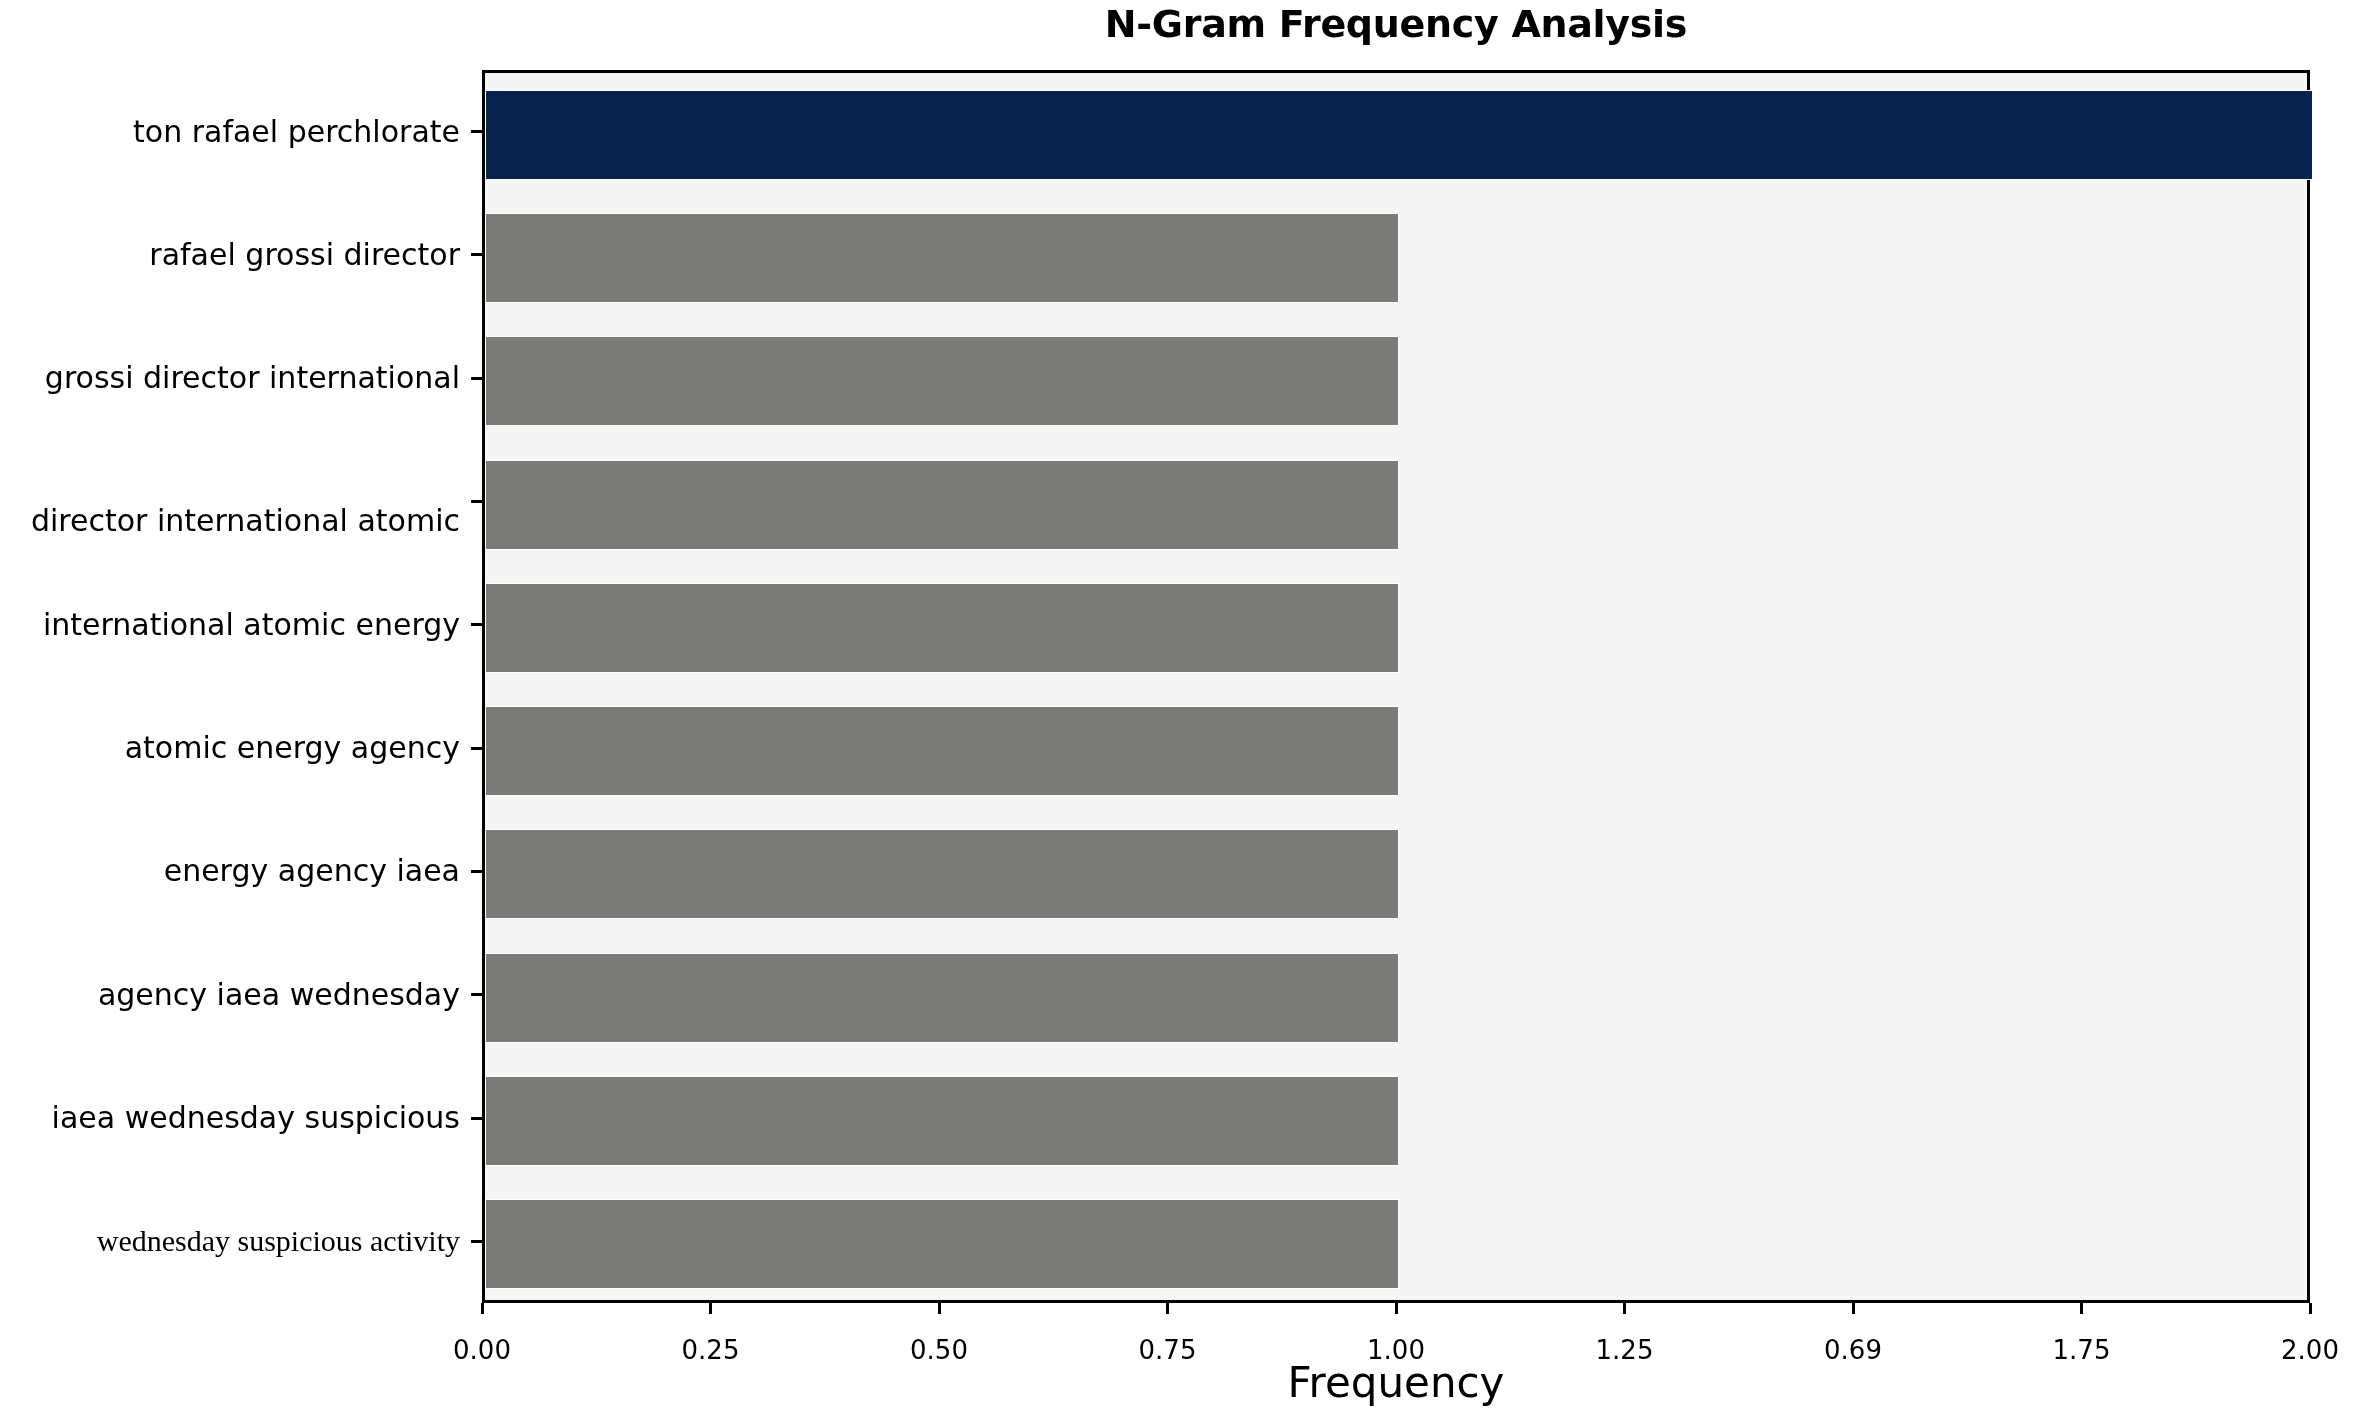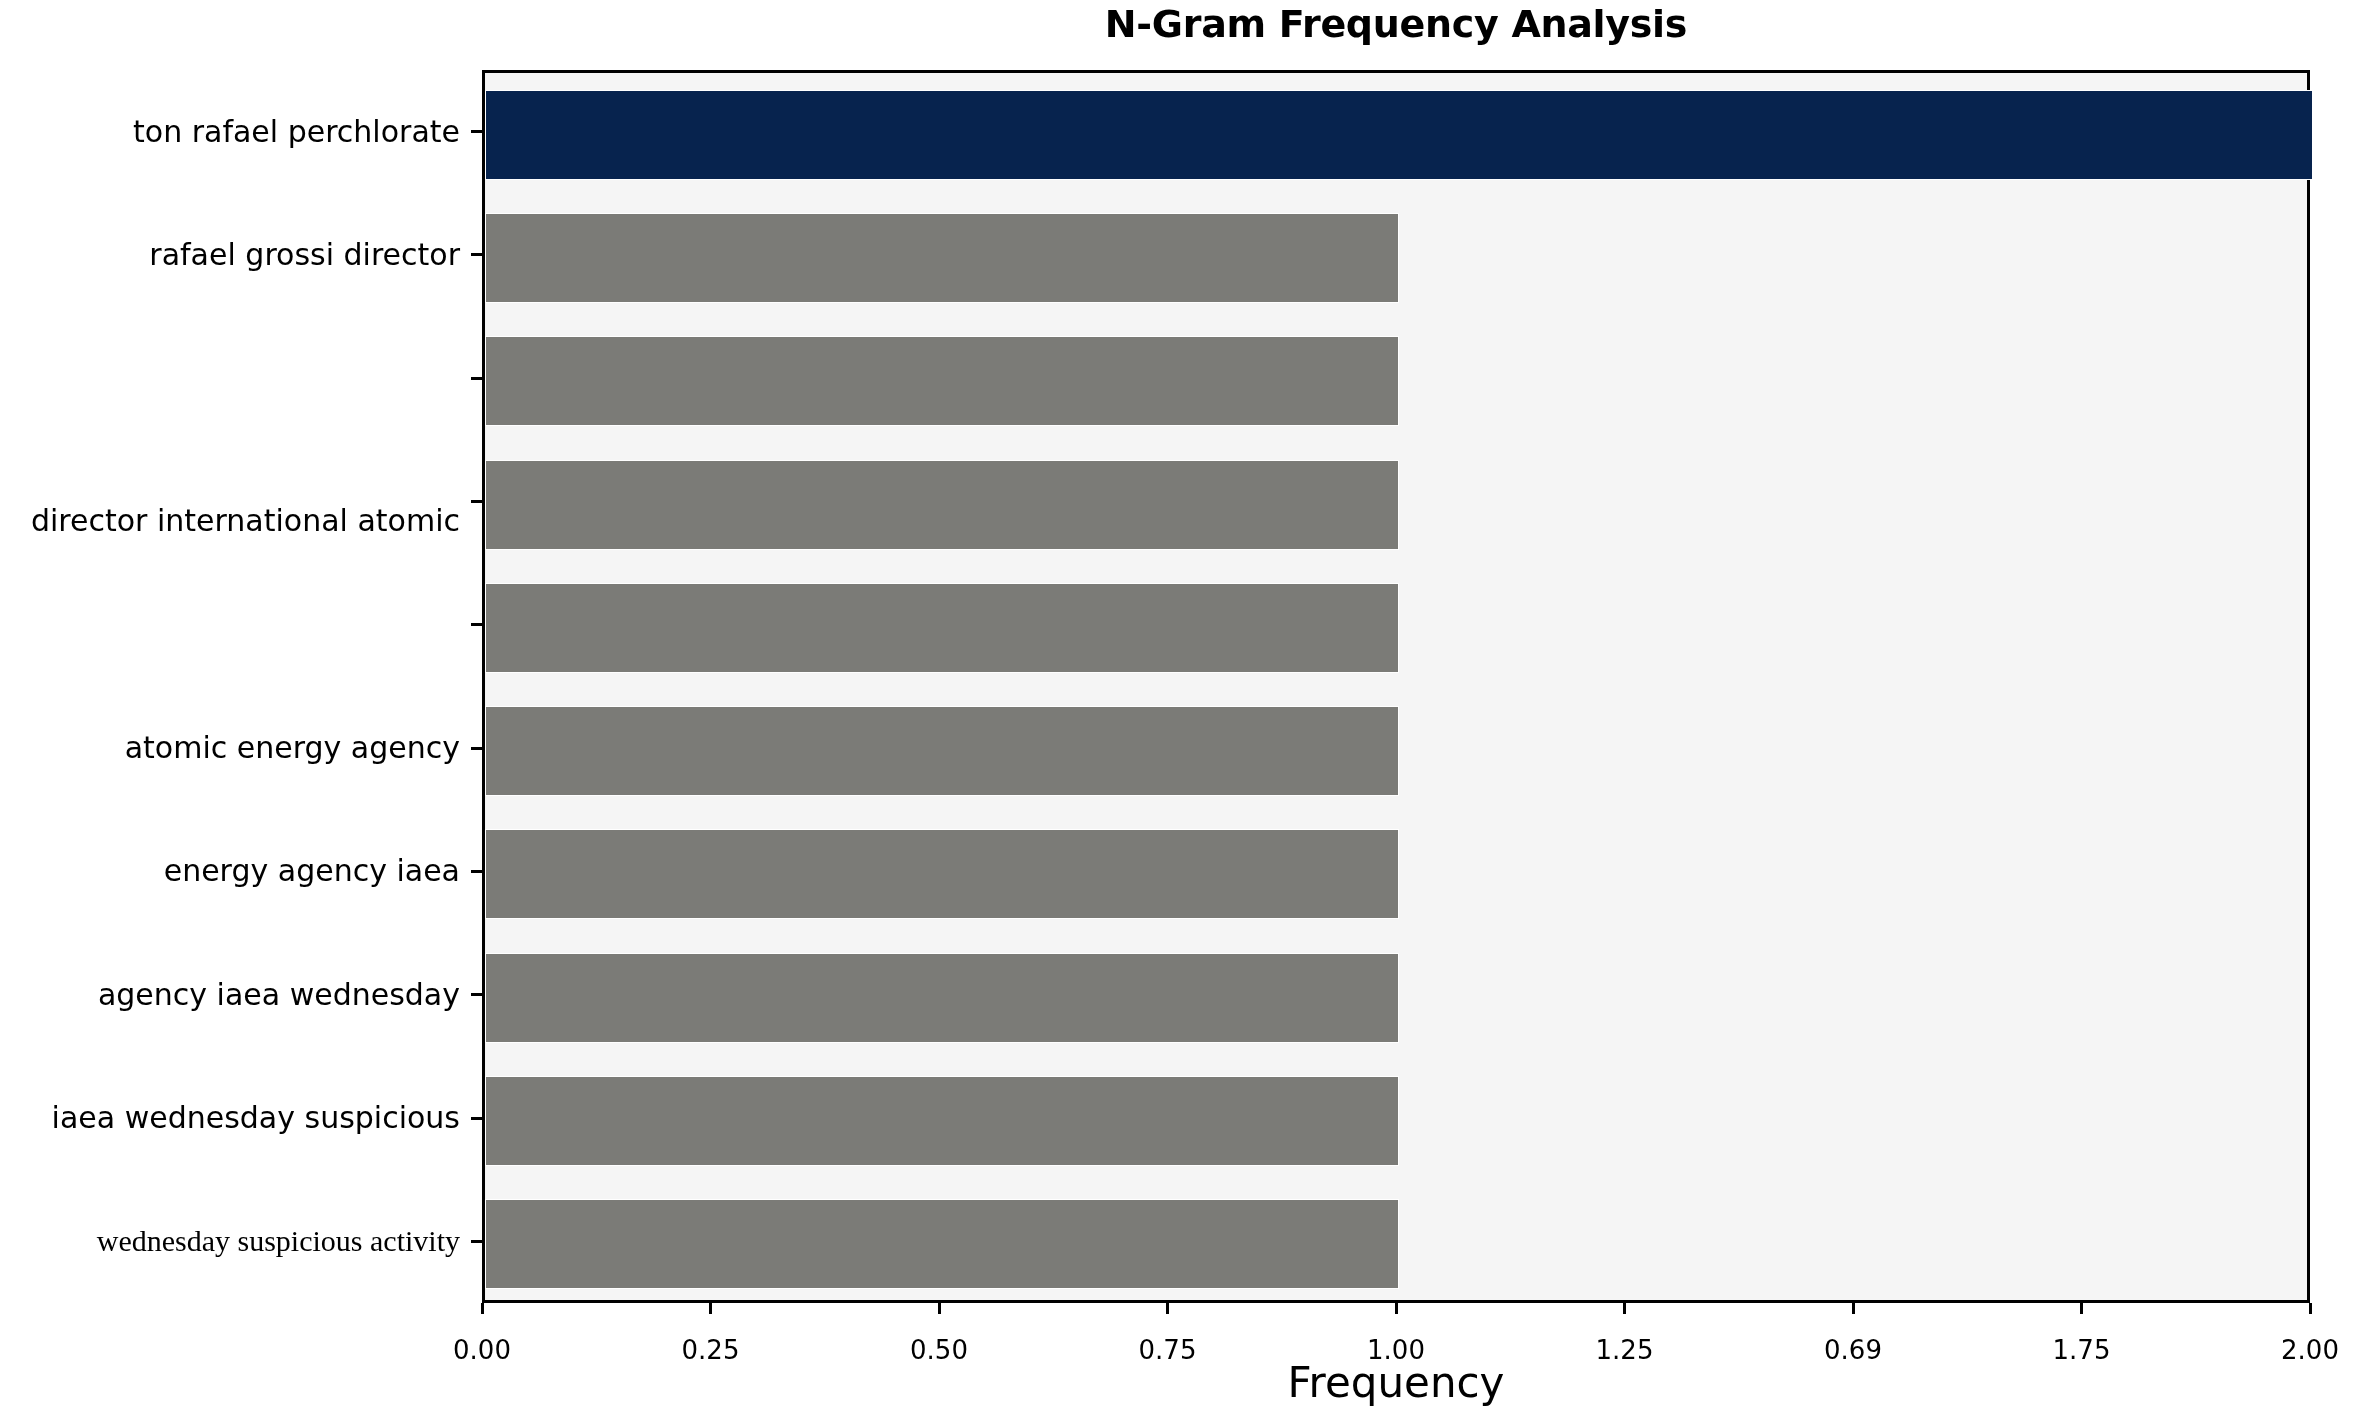--- a/index.html
+++ b/index.html
@@ -134,23 +134,25 @@
 <div id="figure">
 
   <div id="chart-title">N-Gram Frequency Analysis</div>
 
   <div id="y-axis">
       <div class="ytick-mark" style="top: 60.15px;"></div>
       <div class="ytick-label" style="top: 41.65px;">ton rafael perchlorate</div>
       <div class="ytick-mark" style="top: 183.45px;"></div>
       <div class="ytick-label" style="top: 164.95px;">rafael grossi director</div>
       <div class="ytick-mark" style="top: 306.75px;"></div>
+      <div class="ytick-label" style="top: 288.25px;">grossi director international</div>
       <div class="ytick-mark" style="top: 430.05px;"></div>
       <div class="ytick-label" style="top: 431px; margin-left: 40px;">director international atomic</div>
       <div class="ytick-mark" style="top: 553.35px;"></div>
+      <div class="ytick-label" style="top: 534.85px;">international atomic energy</div>
       <div class="ytick-mark" style="top: 676.65px;"></div>
       <div class="ytick-label" style="top: 658.15px;">atomic energy agency</div>
       <div class="ytick-mark" style="top: 799.95px;"></div>
       <div class="ytick-label" style="top: 781.45px;">energy agency iaea</div>
       <div class="ytick-mark" style="top: 923.25px;"></div>
       <div class="ytick-label" style="top: 904.75px;">agency iaea wednesday</div>
       <div class="ytick-mark" style="top: 1046.55px;"></div>
       <div class="ytick-label" style="top: 1028.05px;">iaea wednesday suspicious</div>
       <div class="ytick-mark" style="top: 1169.85px;"></div>
       <div class="ytick-label" style="top: 1151.35px; font-family: Liberation Serif, serif;">wednesday suspicious activity</div>

